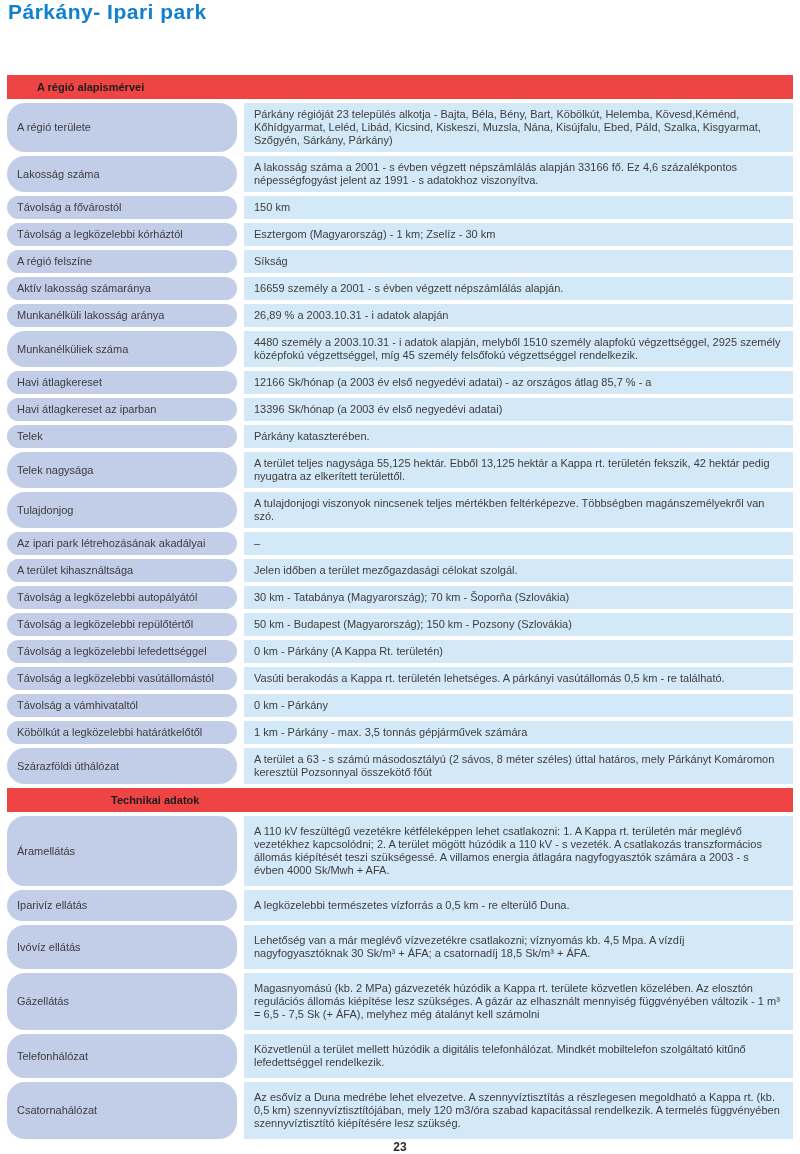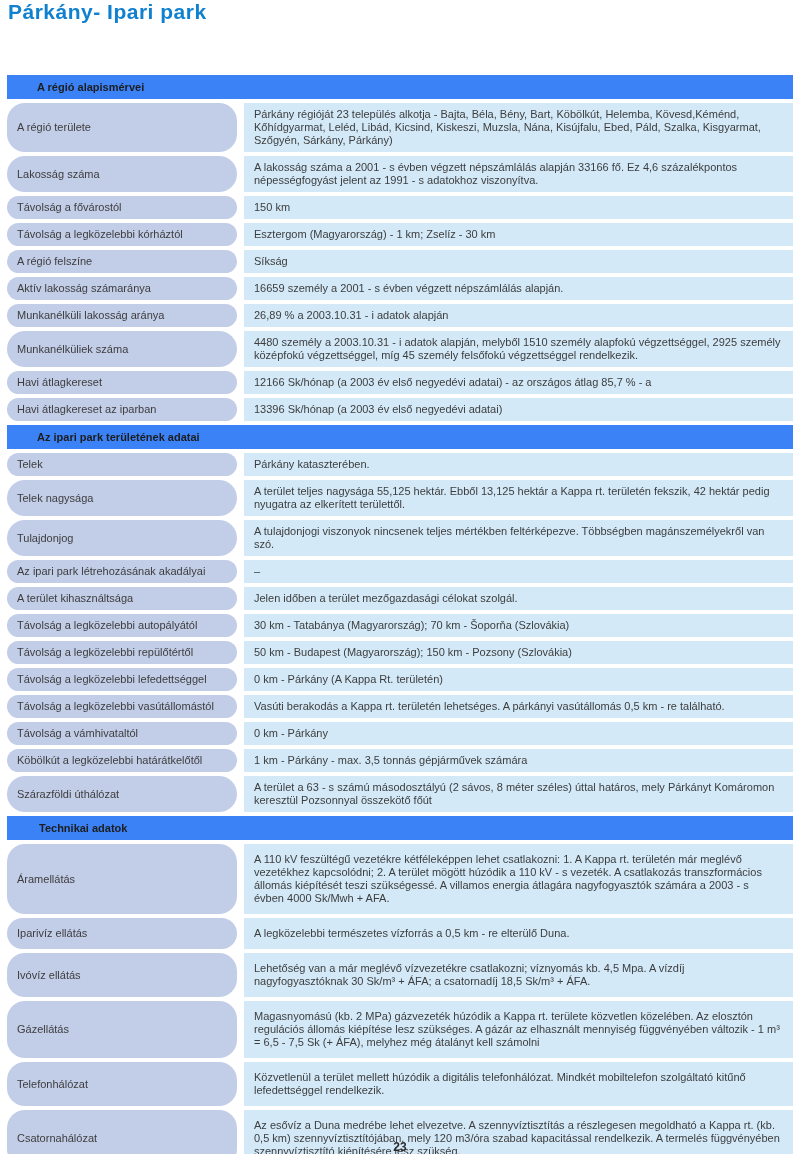--- a/index.html
+++ b/index.html
@@ -25,29 +25,29 @@
     letter-spacing: 0.5px;
     color: #1080d0;
   }
   .table {
     position: absolute;
     top: 75px;
     left: 7px;
     width: 786px;
   }
   .section-header {
-    background: #3b82f6;
+    background: #ef4444;
     font-size: 11px;
     font-weight: bold;
     color: #1d1d1d;
     padding: 6px 6px 6px 30px;
     margin-bottom: 4px;
   }
   .section:nth-child(3) .section-header {
-    padding-left: 32px;
+    padding-left: 104px;
   }
   .row {
     display: flex;
     margin-bottom: 4px;
   }
   .row-label {
     width: 230px;
     flex-shrink: 0;
     box-sizing: border-box;
     background: #c2cde8;
@@ -128,21 +128,20 @@
       <div class="row">
         <div class="row-label">Havi átlagkereset</div>
         <div class="row-value">12166 Sk/hónap (a 2003 év első negyedévi adatai) - az országos átlag 85,7 % - a</div>
       </div>
       <div class="row">
         <div class="row-label">Havi átlagkereset az iparban</div>
         <div class="row-value">13396 Sk/hónap (a 2003 év első negyedévi adatai)</div>
       </div>
     </div>
     <div class="section">
-      <div class="section-header">Az ipari park területének adatai</div>
       <div class="row">
         <div class="row-label">Telek</div>
         <div class="row-value">Párkány kataszterében.</div>
       </div>
       <div class="row">
         <div class="row-label">Telek nagysága</div>
         <div class="row-value">A terület teljes nagysága 55,125 hektár. Ebből 13,125 hektár a Kappa rt. területén fekszik, 42 hektár pedig nyugatra az elkerített területtől.</div>
       </div>
       <div class="row">
         <div class="row-label">Tulajdonjog</div>

